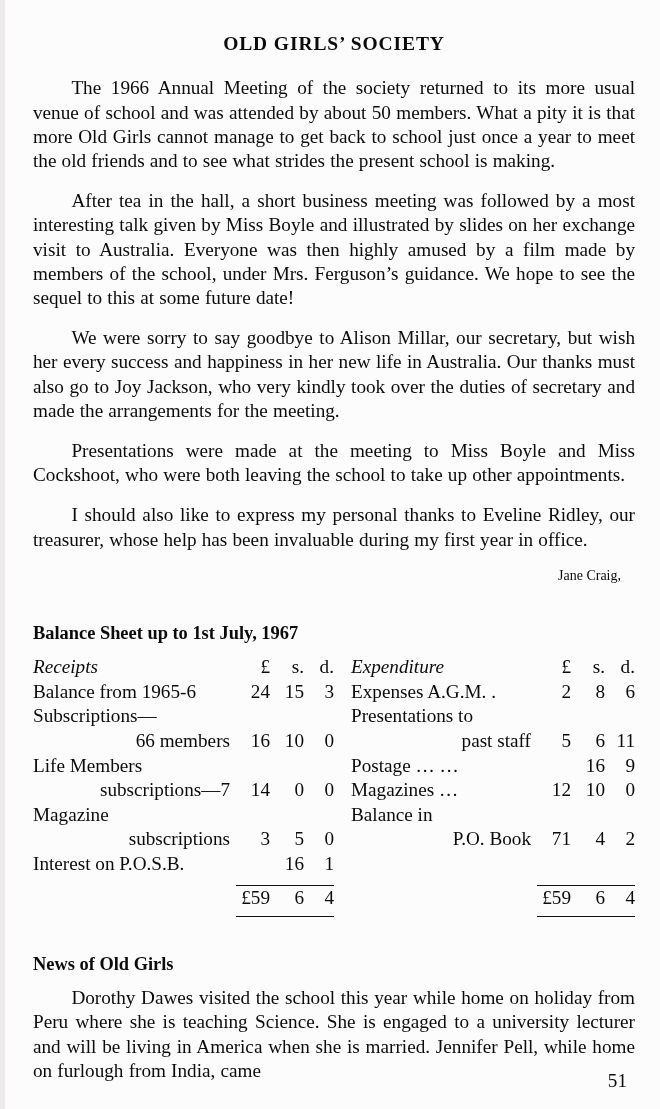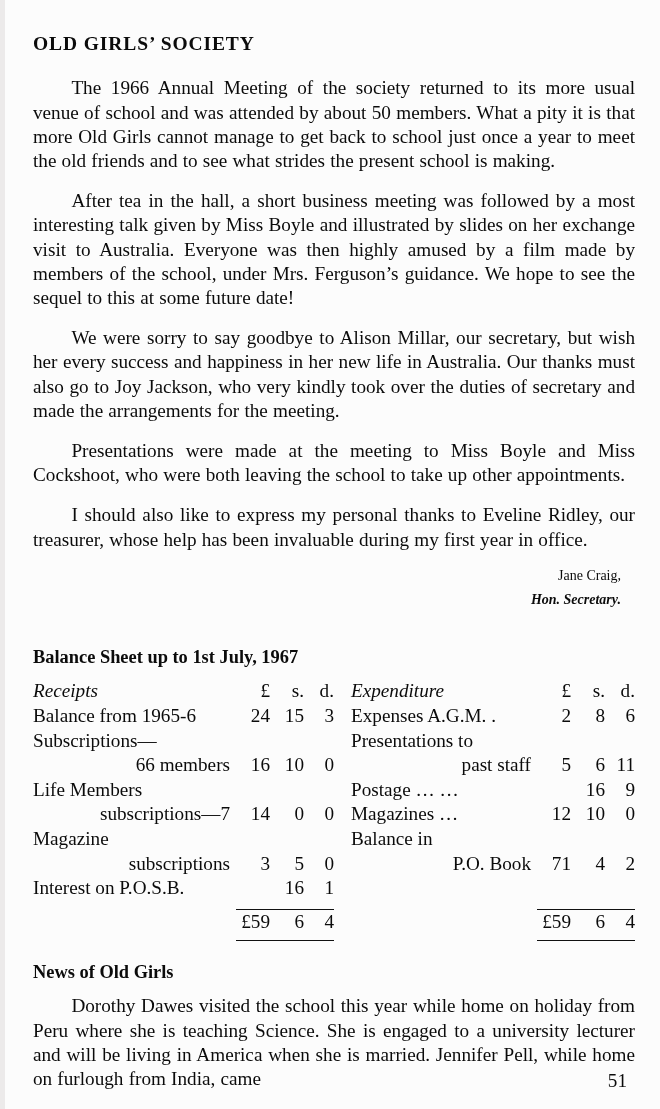--- a/index.html
+++ b/index.html
@@ -31,21 +31,21 @@
   .content {
     position: absolute;
     left: 33px;
     top: 0;
     width: 602px;
   }
 
   h1.article-title {
     font-size: 19.5px;
     font-weight: bold;
-    text-align: left;
+    text-align: center;
     letter-spacing: 0.9px;
     margin: 33px 0 0 0;
     padding: 0;
     line-height: 1.1;
   }
 
   p.body-par {
     font-size: 19.2px;
     line-height: 24.2px;
     text-align: justify;
@@ -71,21 +71,21 @@
   }
 
   h2.section-head {
     font-size: 18.4px;
     font-weight: bold;
     margin: 0;
     padding: 0;
     line-height: 1.2;
   }
   .balance-head-wrap { margin-top: 34px; }
-  .news-head-wrap { margin-top: 20px; }
+  .news-head-wrap { margin-top: 36px; }
 
   
   .balance {
     display: flex;
     margin-top: 11px;
     font-size: 19.2px;
     line-height: 24.6px;
   }
   .bcol {
     width: 50%;
@@ -149,21 +149,20 @@
     <h1 class="article-title">OLD GIRLS’ SOCIETY</h1>
 
     <p class="body-par first">The 1966 Annual Meeting of the society returned to its more usual venue of school and was attended by about 50 members. What a pity it is that more Old Girls cannot manage to get back to school just once a year to meet the old friends and to see what strides the present school is making.</p>
     <p class="body-par">After tea in the hall, a short business meeting was followed by a most interesting talk given by Miss Boyle and illustrated by slides on her exchange visit to Australia. Everyone was then highly amused by a film made by members of the school, under Mrs. Ferguson’s guidance. We hope to see the sequel to this at some future date!</p>
     <p class="body-par">We were sorry to say goodbye to Alison Millar, our secretary, but wish her every success and happiness in her new life in Australia. Our thanks must also go to Joy Jackson, who very kindly took over the duties of secretary and made the arrangements for the meeting.</p>
     <p class="body-par">Presentations were made at the meeting to Miss Boyle and Miss Cockshoot, who were both leaving the school to take up other appointments.</p>
     <p class="body-par">I should also like to express my personal thanks to Eveline Ridley, our treasurer, whose help has been invaluable during my first year in office.</p>
 
     <div class="signature">
       <div class="sig-name">Jane Craig,</div>
-      <div class="sig-role">Hon. Secretary.</div>
     </div>
 
     <div class="balance-head-wrap">
       <h2 class="section-head">Balance Sheet up to 1st July, 1967</h2>
     </div>
 
     <div class="balance">
 
       <div class="bcol left">
         <table class="btab">

